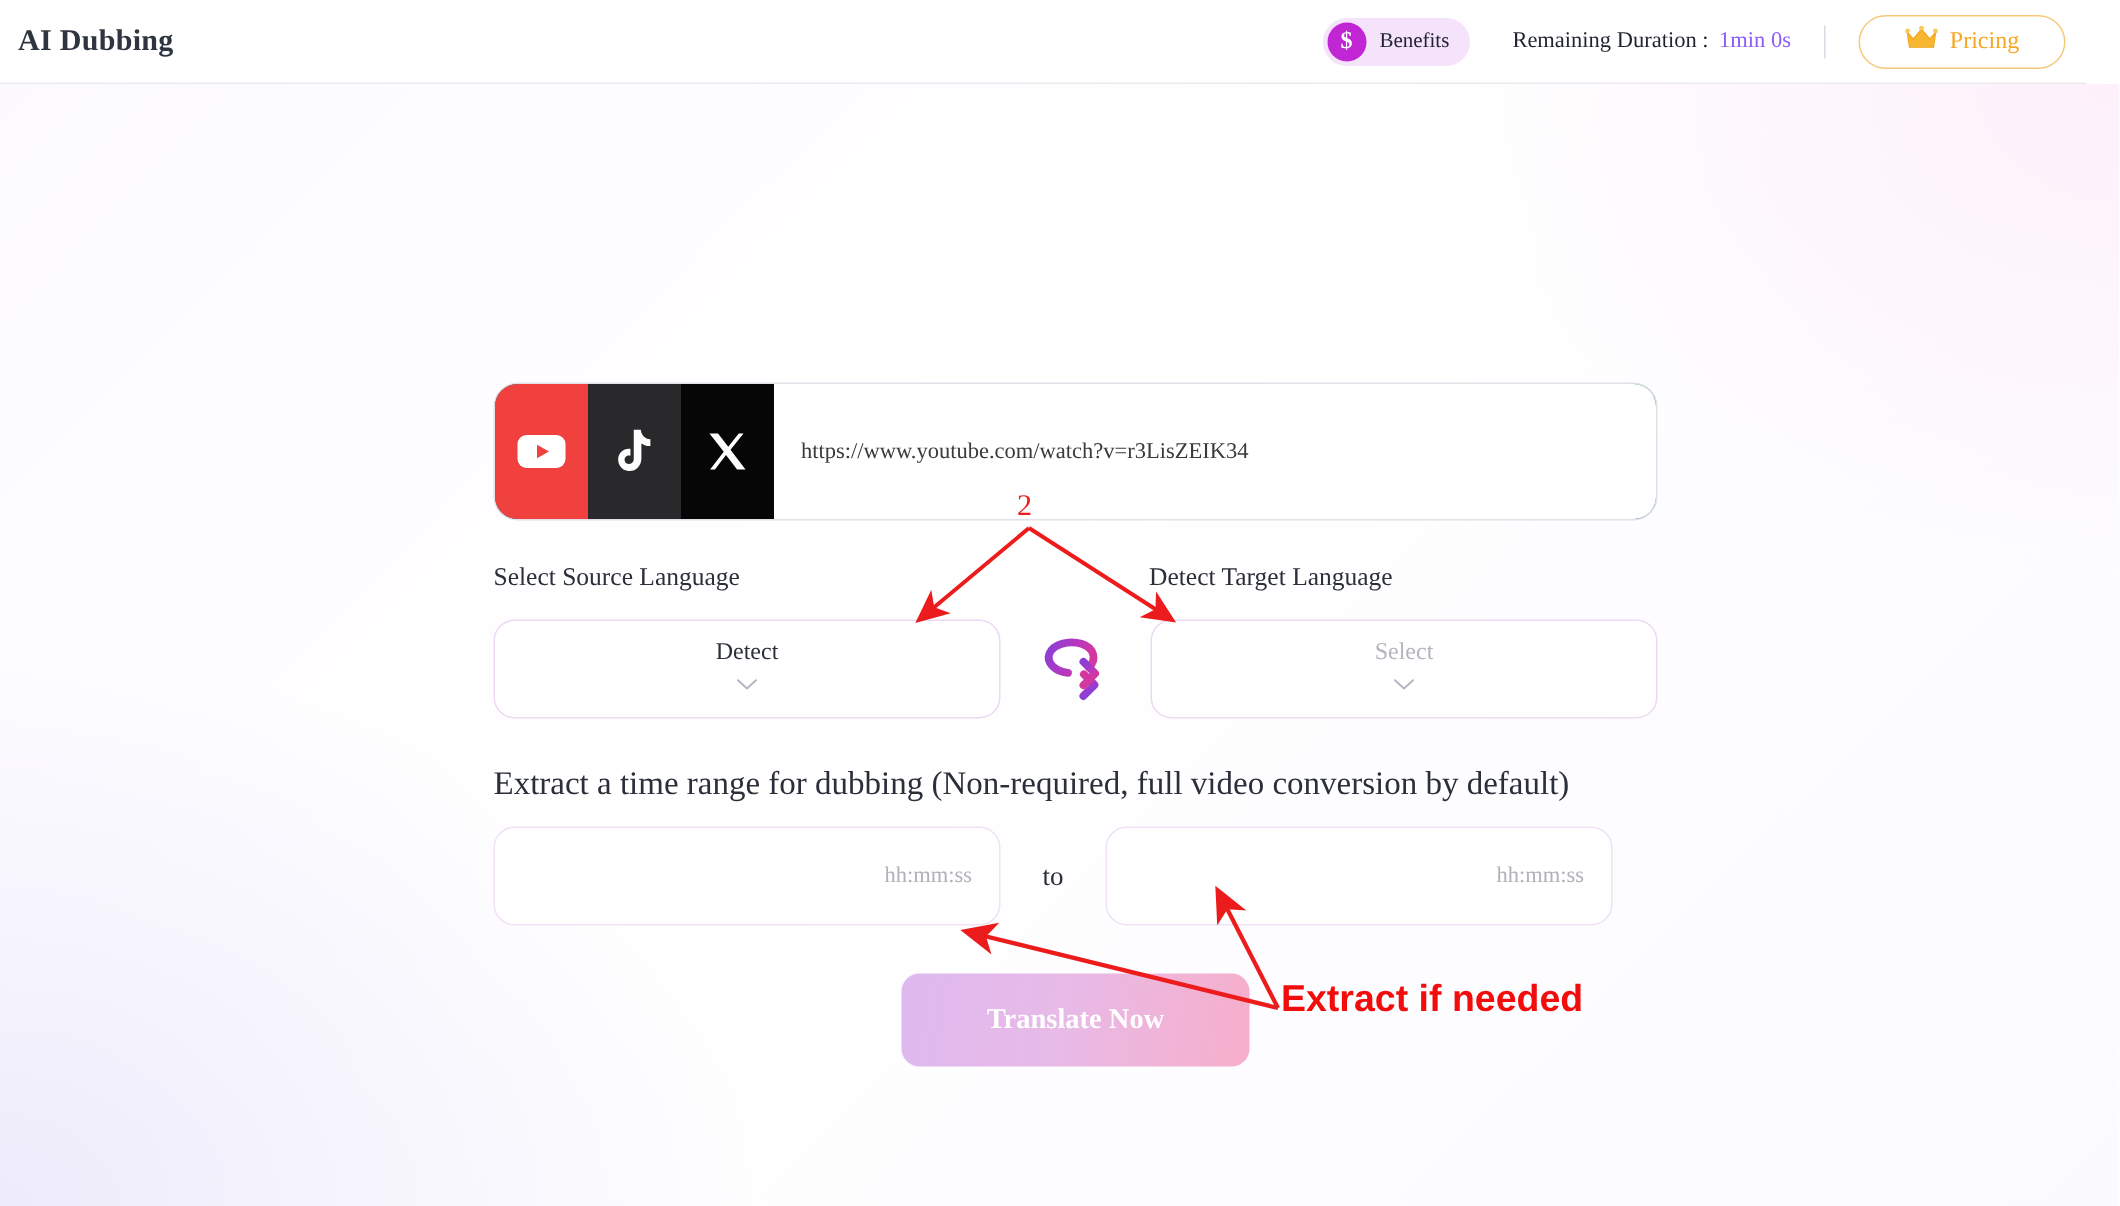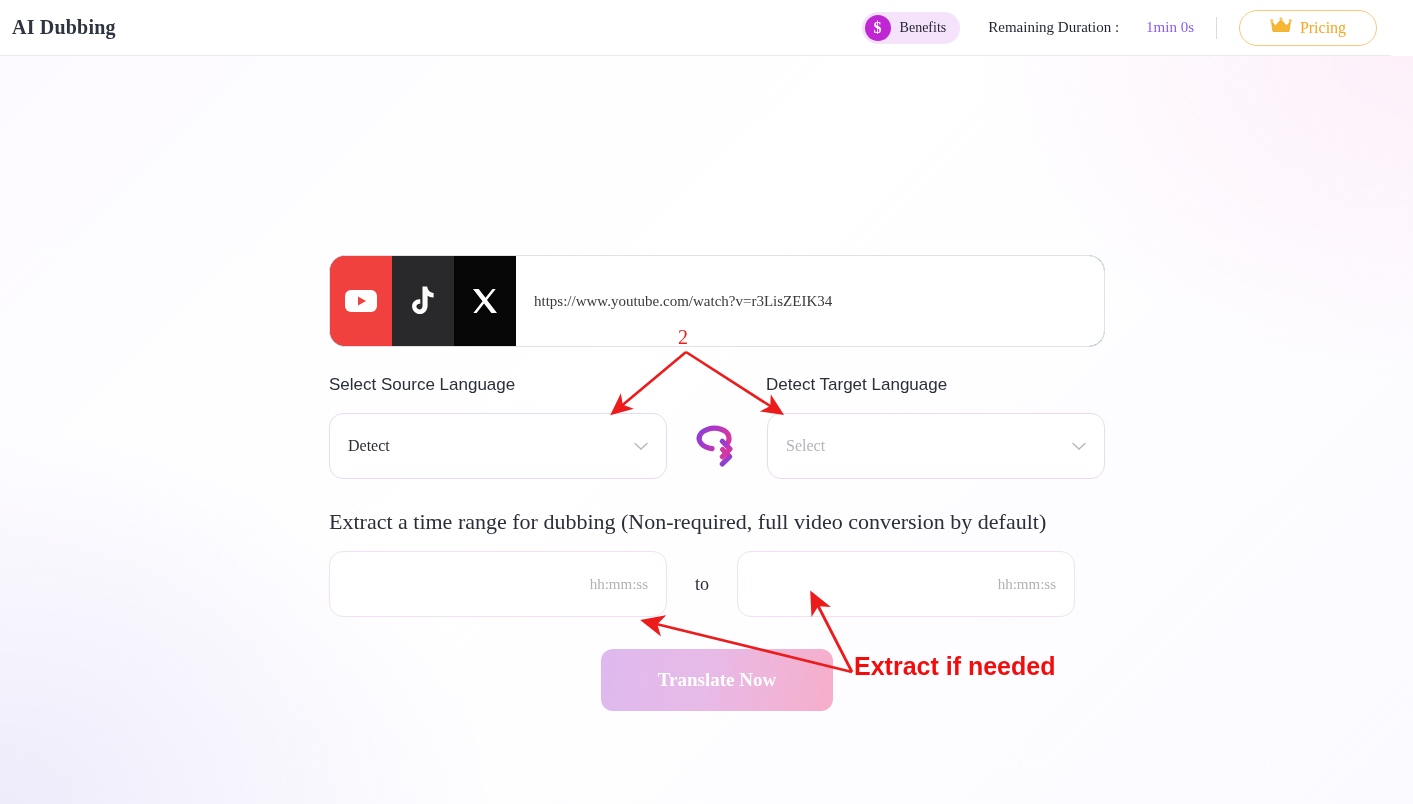--- a/index.html
+++ b/index.html
@@ -45,21 +45,21 @@
     display:flex; align-items:center; justify-content:center;
     color:#ffffff; font-weight:bold; font-size:16px;
     font-family:"Liberation Serif", serif;
     margin-right:9px;
     flex:0 0 auto;
   }
   .benefits-label {
     font-size:14px; color:#1f2430;
     font-family:"Liberation Serif", serif;
   }
-  .duration-wrap { display:flex; align-items:center; font-size:15px; color:#1f2430;gap:20px; }
+  .duration-wrap { display:flex; align-items:center; font-size:15px; color:#1f2430; }
   .duration-label { font-family:"Liberation Serif", serif; }
   .duration-value { color:#8b5cf6; margin-left:7px; font-family:"Liberation Serif", serif; }
   .header-divider {
     width:1px; height:22px; background:#ddd9e4;
     margin:0 22px;
   }
   .pricing-btn {
     display:flex; align-items:center; justify-content:center;
     width:138px; height:36px;
     border:1px solid #f7c87a;
@@ -116,41 +116,42 @@
   .url-input::placeholder { color:#a8a8ad; }
 
   
   .lang-label-row {
     position:relative;
     margin-top:28px;
     height:22px;
   }
   .field-label {
     position:absolute;
-    font-family:Liberation Sans, sans-serif;
+    font-family:Liberation Serif, serif;
     font-size:17px;
     color:#2b2f3a;
     top:0;
   }
   .label-src { left:0; }
   .label-tgt { left:437px; }
 
   
   .lang-row {
     display:flex; align-items:center;
     margin-top:16px;
   }
   .select-box {
     width:338px; height:66px;
     background:#ffffff;
     border:1px solid #ecd9f3;
     border-radius:14px;
     display:flex; align-items:center;
     padding:12px 18px;
     cursor:pointer;
+    flex-direction:column;
   }
   .select-value {
     font-family:"Liberation Serif", serif;
     font-size:16px; color:#2b2f3a;
     flex:1 1 auto;
   }
   .select-value.placeholder { color:#b6b3be; }
   .chev {
     flex:0 0 auto; display:block;
   }

